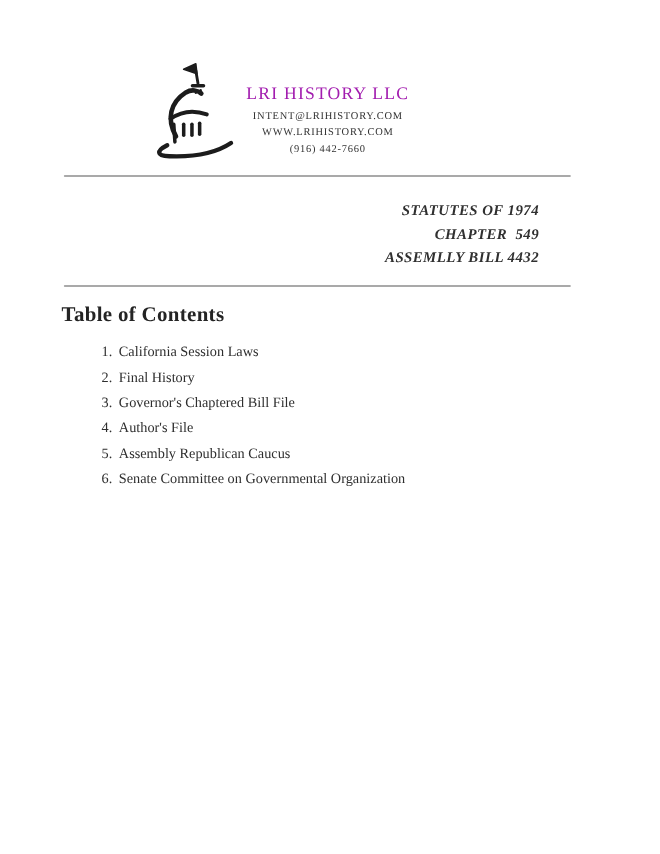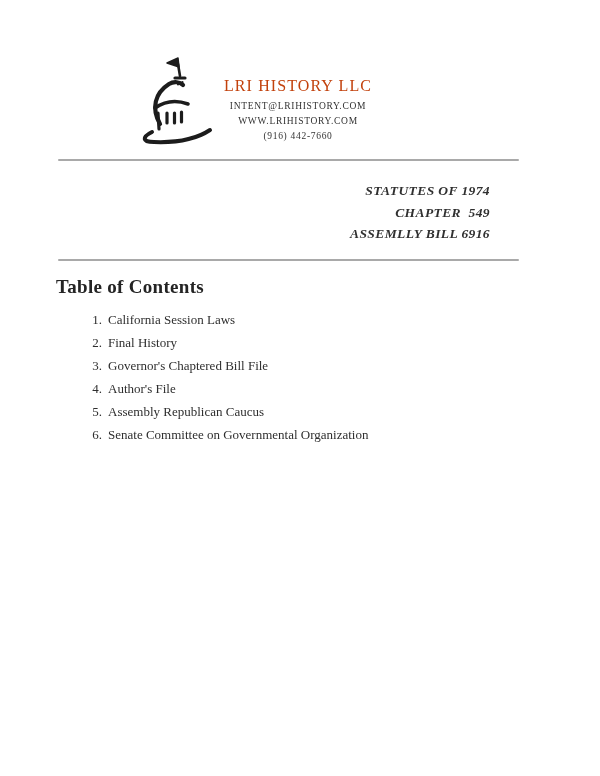--- a/index.html
+++ b/index.html
@@ -17,21 +17,21 @@
   .logo {
     position: absolute; left: 138px; top: 55px;
     width: 90px; height: 95px;
   }
   .header-text {
     position: absolute; left: 173px; top: 75px; width: 250px;
     text-align: center; color: #2b2b2b;
   }
   .company-name {
     font-size: 16px; letter-spacing: 1.1px; line-height: 22px;
-    color: #c2410c; margin-bottom: 2px; white-space: nowrap;
+    color: #a21caf; margin-bottom: 2px; white-space: nowrap;
   }
   .contact-line {
     font-size: 9.5px; letter-spacing: 0.7px; line-height: 15px;
     color: #333333; white-space: nowrap;
   }
 
   .rule {
     position: absolute; left: 58px; width: 461px; height: 2px;
     background: #a9a9a9; border-radius: 1px;
   }
@@ -106,21 +106,21 @@
     <div class="contact-line">INTENT@LRIHISTORY.COM</div>
     <div class="contact-line">WWW.LRIHISTORY.COM</div>
     <div class="contact-line">(916) 442-7660</div>
   </div>
 
   <div class="rule rule-top"></div>
 
   <div class="reference">
     <div class="ref-line">STATUTES OF 1974</div>
     <div class="ref-line">CHAPTER  549</div>
-    <div class="ref-line">ASSEMLLY BILL 6916</div>
+    <div class="ref-line">ASSEMLLY BILL 4432</div>
   </div>
 
   <div class="rule rule-bottom"></div>
 
   <div class="toc-title">Table of Contents</div>
 
   <ul class="toc-list">
     <li class="toc-item">
       <span class="toc-num">1.</span>
       <span class="toc-label">California Session Laws</span>

